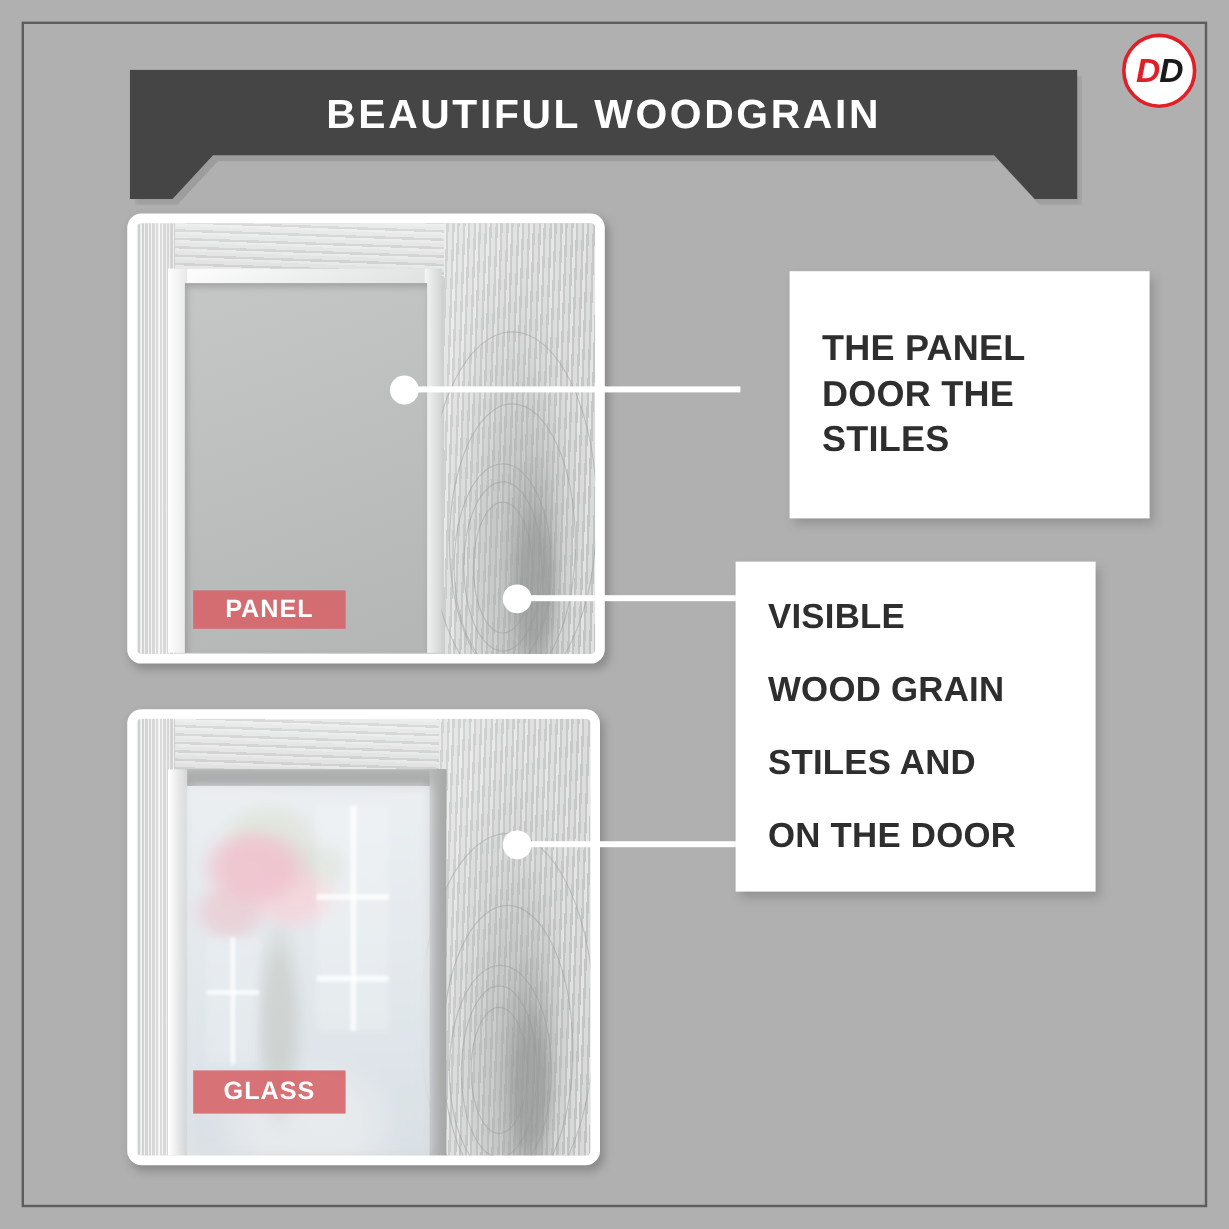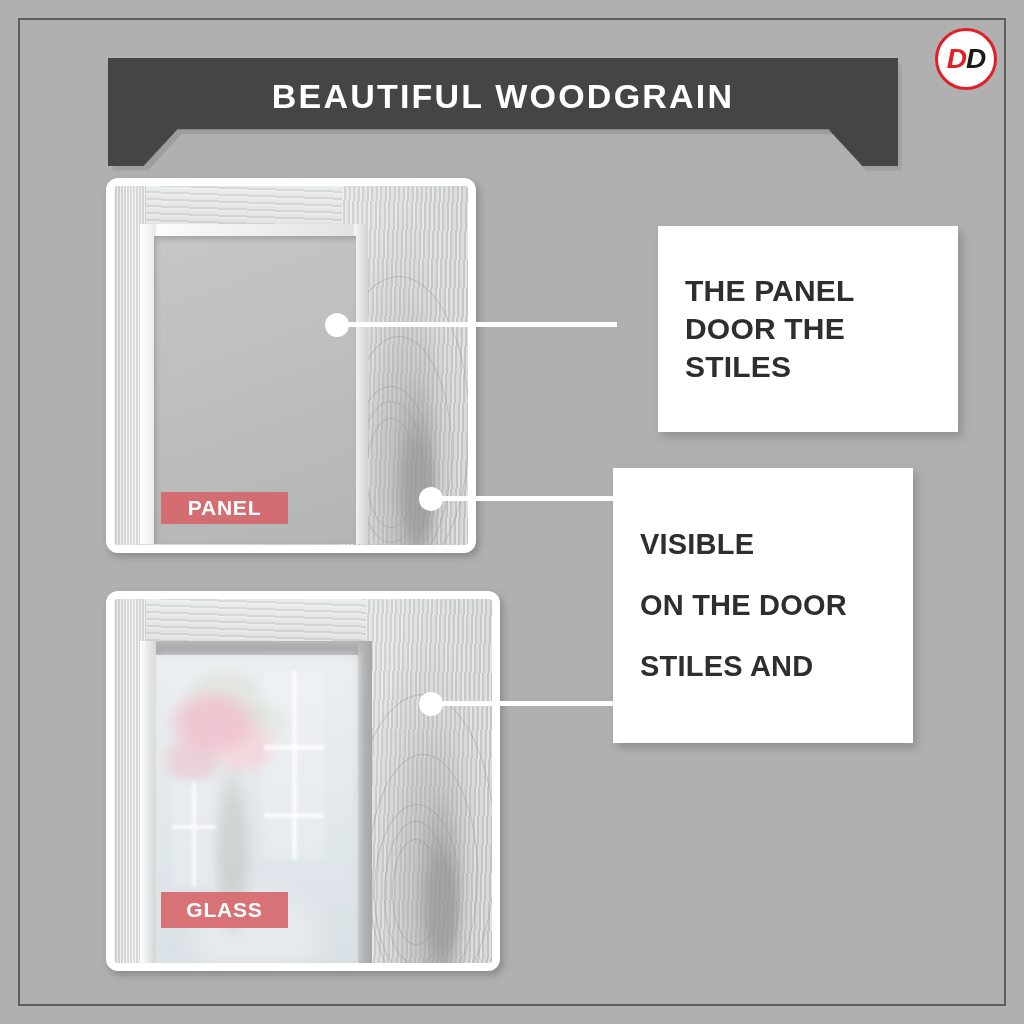--- a/index.html
+++ b/index.html
@@ -46,21 +46,21 @@
   .logo-d1{color:#e01f26;font-style:italic;}
   .logo-d2{color:#1a1a1a;font-style:italic;}
 
   
   .card{
     position:absolute;background:#ffffff;border-radius:12px;
     box-shadow:3px 4px 7px rgba(90,90,90,.45);
     padding:8px;box-sizing:border-box;overflow:hidden;
   }
   .card-inner{position:relative;width:100%;height:100%;overflow:hidden;border-radius:4px;}
-  #card-panel{left:106px;top:178px;width:370px;height:375px;}
+  #card-panel{left:106px;top:178px;width:398px;height:375px;}
   #card-glass{left:106px;top:591px;width:394px;height:380px;}
 
   
   .door{position:absolute;inset:0;
     background:linear-gradient(95deg,#e9eaea 0%,#dedfdf 14%,#d4d5d5 30%,#cfd0d0 60%,#c9caca 100%);
   }
   
   .stile-left{
     position:absolute;left:0;top:0;width:32px;height:100%;
     background:
@@ -236,17 +236,18 @@
   <div class="line" style="left:431px;top:701px;width:186px;"></div>
 
   <div class="callout" id="callout-1">
     <div class="callout-line">THE PANEL</div>
     <div class="callout-line">DOOR THE</div>
     <div class="callout-line">STILES</div>
   </div>
 
   <div class="callout" id="callout-2">
     <div class="callout-line">VISIBLE</div>
+    <div class="callout-line">WOOD GRAIN</div>
+    <div class="callout-line">STILES AND</div>
     <div class="callout-line">ON THE DOOR</div>
-    <div class="callout-line">STILES AND</div>
   </div>
 
 </div>
 
 </body></html>

